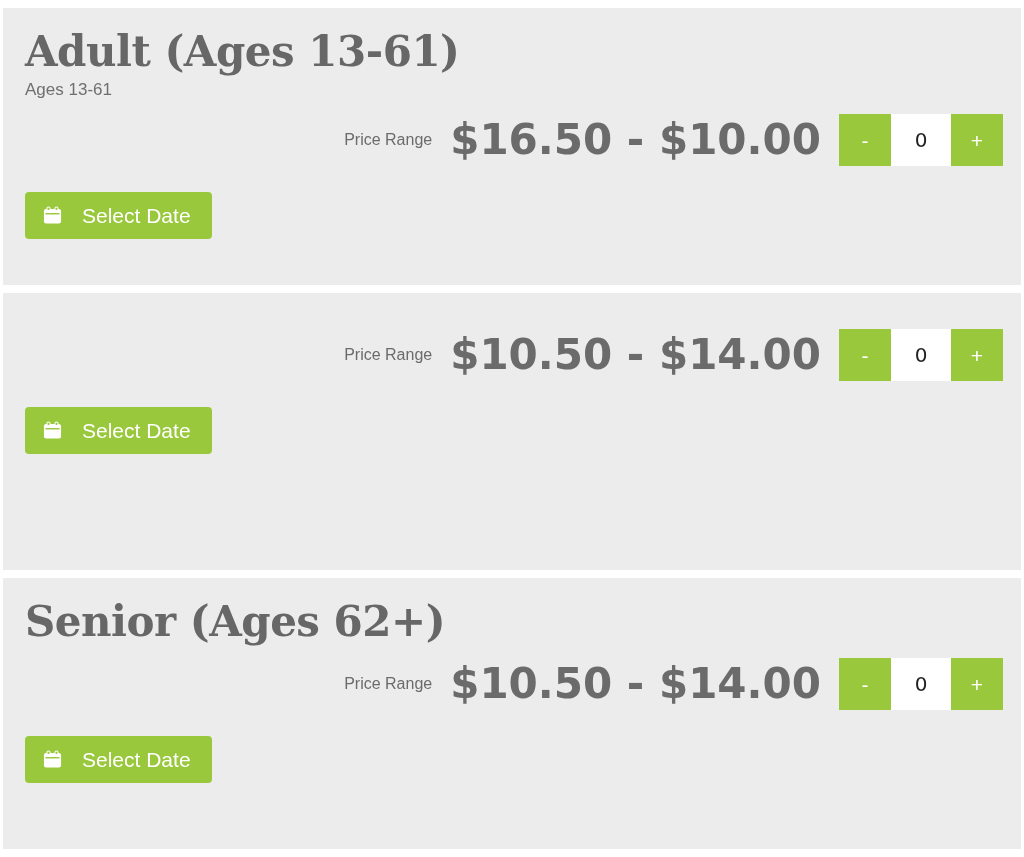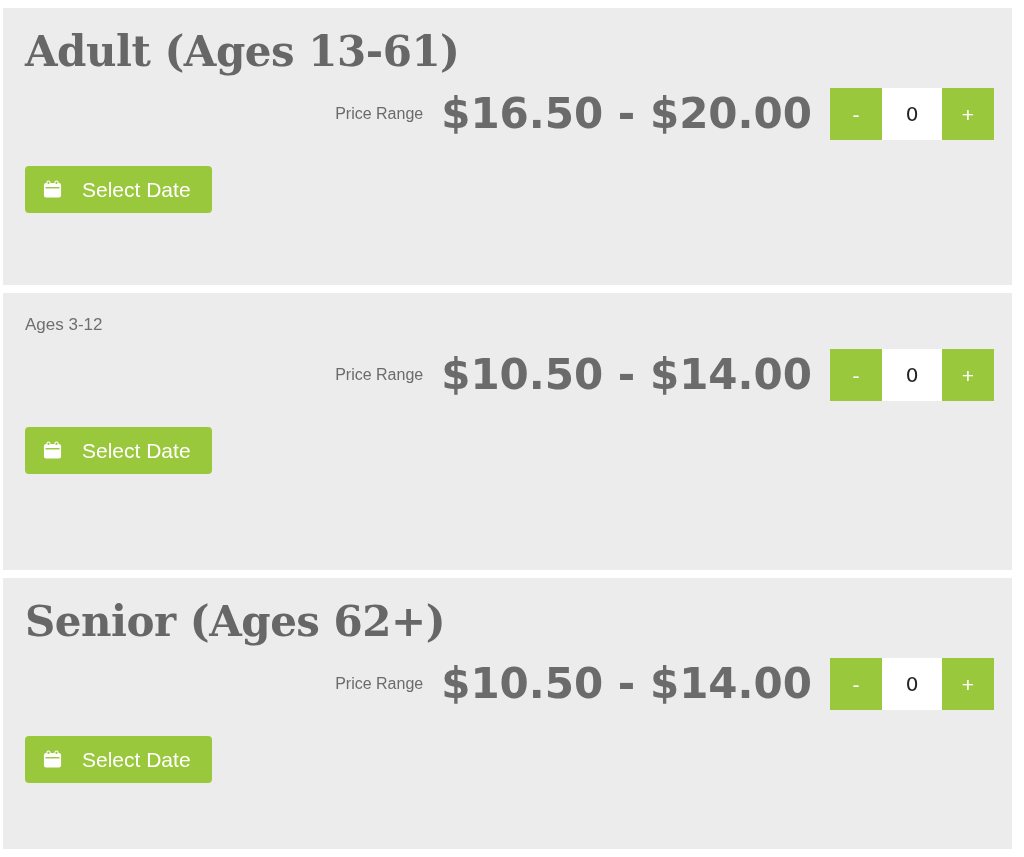--- a/index.html
+++ b/index.html
@@ -8,21 +8,21 @@
     background: #ffffff;
   }
   body {
     width: 1024px;
     height: 857px;
     font-family: "Liberation Sans", sans-serif;
     overflow: hidden;
   }
 
   #ticket-list {
-    padding: 8px 12px 0 3px;
+    padding: 8px 3px 0 3px;
     box-sizing: border-box;
     border-radius: 23px;
   }
 
   .ticket-card {
     background: #ececec;
     position: relative;
     box-sizing: border-box;
     padding: 22px 14px 18px 22px;
     margin-bottom: 8px;
@@ -136,23 +136,24 @@
   }
   .cal-icon svg { display: block; }
 </style>
 </head>
 <body>
 
 <div id="ticket-list">
 
   <div class="ticket-card">
     <h1 class="ticket-title">Adult (Ages 13-61)</h1>
+    <p class="ticket-subtitle">Ages 13-61</p>
     <div class="price-row">
       <span class="price-label">Price Range</span>
-      <span class="price-value">$16.50 - $20.00</span>
+      <span class="price-value">$16.50 - $10.00</span>
       <div class="qty-stepper">
         <button class="qty-btn">-</button>
         <input class="qty-value" type="text" value="0" style="">
         <button class="qty-btn">+</button>
       </div>
     </div>
     <button class="select-date-btn">
       <span class="cal-icon">
         <svg viewBox="0 0 20 20" width="19" height="19" aria-hidden="true">
           <rect x="1" y="3.2" width="18" height="15.3" rx="2.2" ry="2.2" fill="#ffffff"></rect>
@@ -161,21 +162,20 @@
           <rect x="4.7" y="1.6" width="2.2" height="2.6" rx="1.1" ry="1.1" fill="#9ac83c"></rect>
           <rect x="13.1" y="1.6" width="2.2" height="2.6" rx="1.1" ry="1.1" fill="#9ac83c"></rect>
           <rect x="2.6" y="7.4" width="14.8" height="1.5" fill="#9ac83c"></rect>
         </svg>
       </span>
       <span>Select Date</span>
     </button>
   </div>
 
   <div class="ticket-card">
-    <p class="ticket-subtitle">Ages 3-12</p>
     <div class="price-row">
       <span class="price-label">Price Range</span>
       <span class="price-value">$10.50 - $14.00</span>
       <div class="qty-stepper">
         <button class="qty-btn">-</button>
         <input class="qty-value" type="text" value="0" style="">
         <button class="qty-btn">+</button>
       </div>
     </div>
     <button class="select-date-btn">

